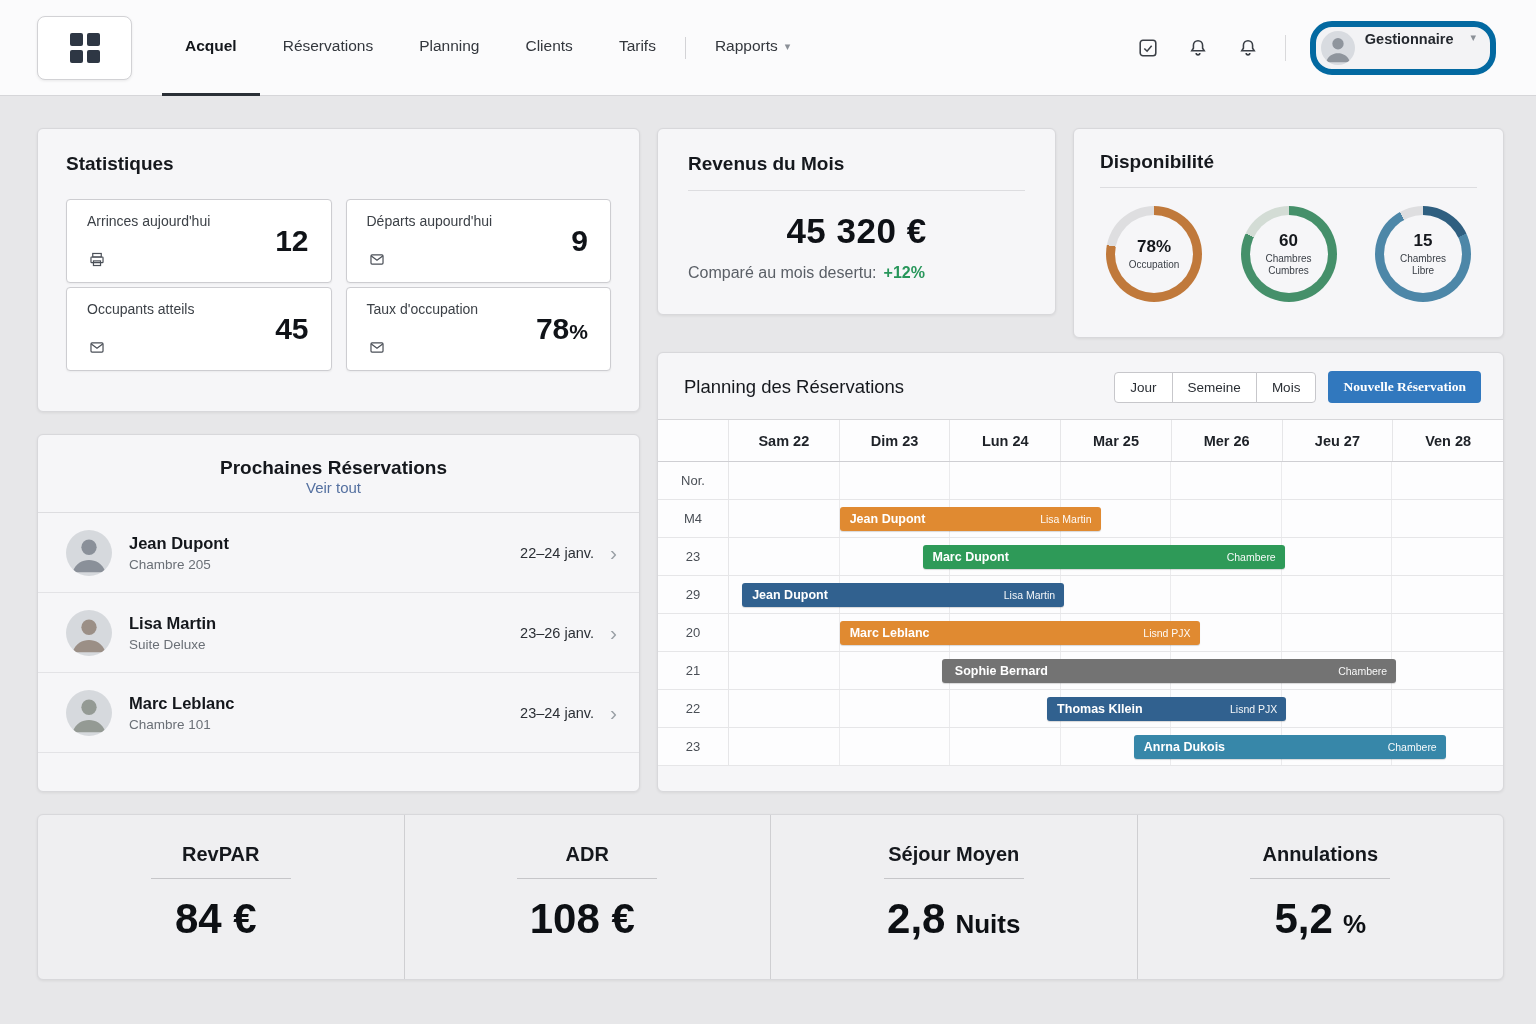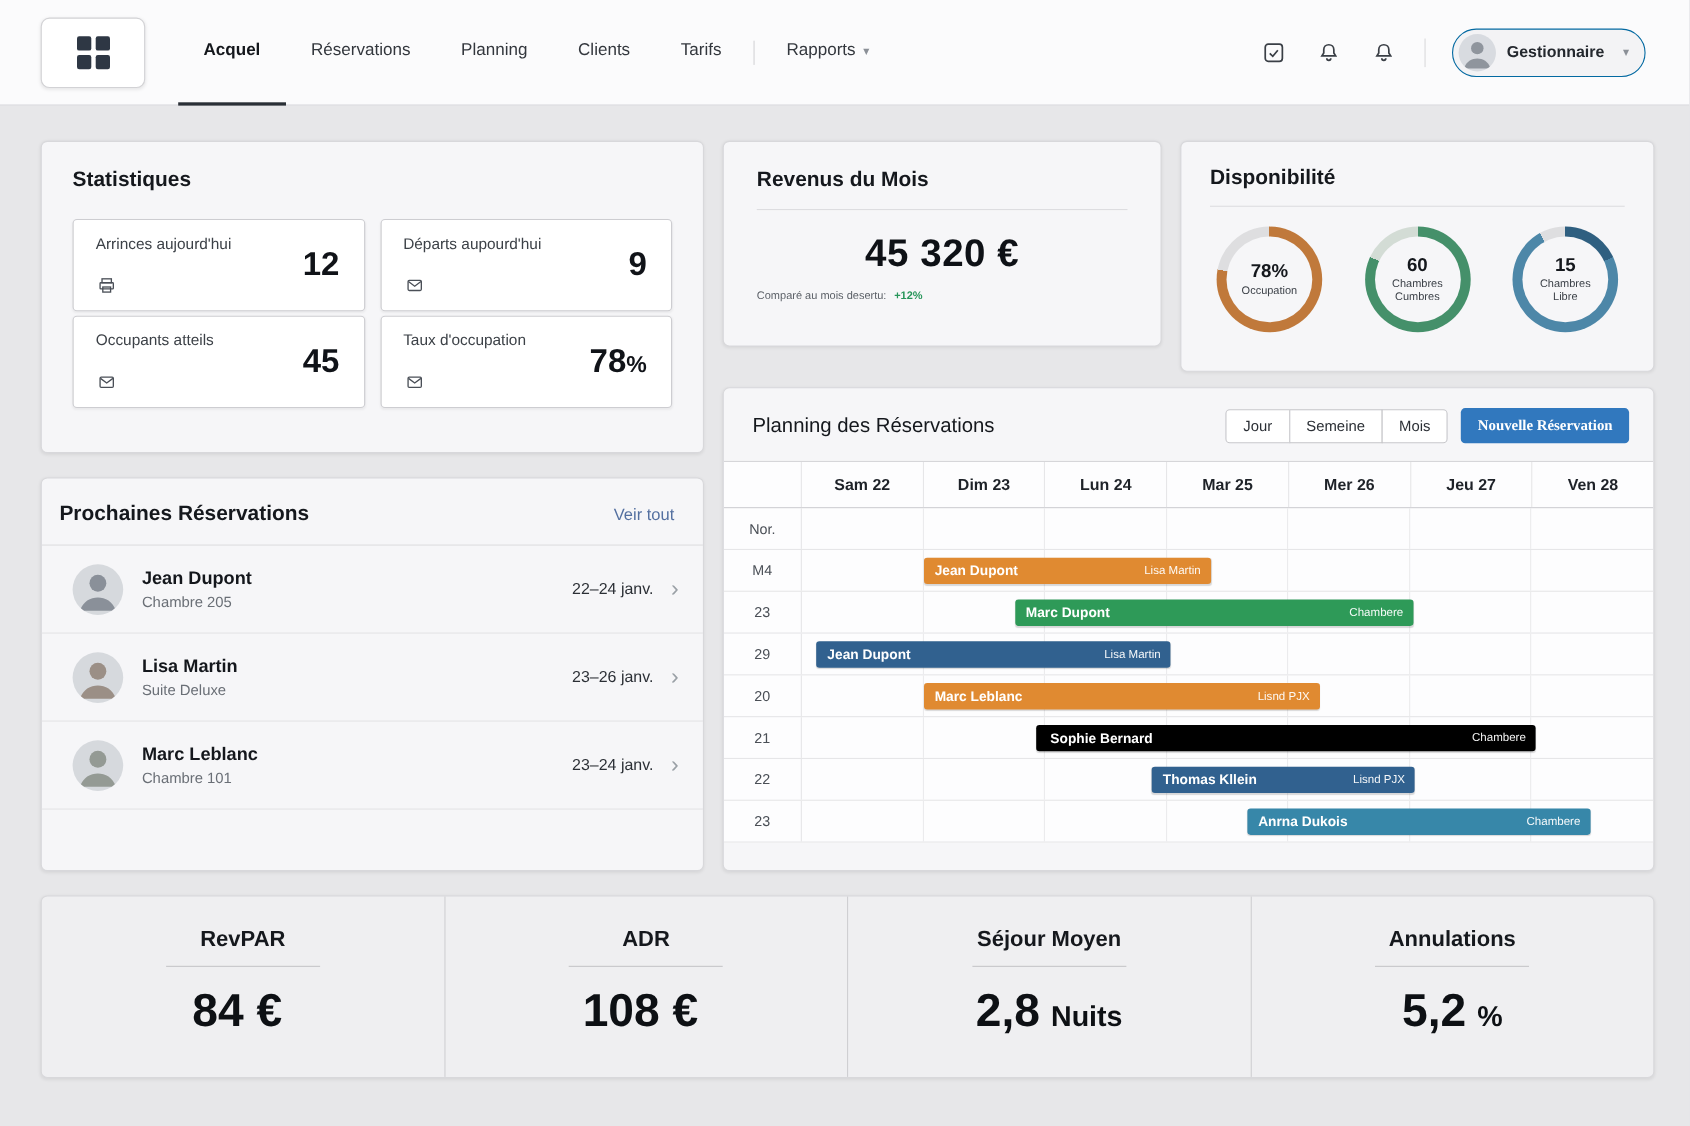--- a/index.html
+++ b/index.html
@@ -19,21 +19,21 @@
   .nav-item { position:relative; height:96px; display:flex; align-items:center; padding:0 23px;
               font-size:15.5px; color:#33373d; cursor:pointer; border-bottom:3px solid transparent; }
   .nav-item.active { font-weight:700; color:#14171c; border-bottom-color:#2a2f36; }
   .nav-sep { width:1px; height:22px; background:#d3d3d6; margin:0 6px; }
   .caret { font-size:11px; color:#8b9097; margin-left:7px; }
   .topbar-right { margin-left:auto; margin-right:40px; display:flex; align-items:center; gap:24px; }
   .icon-btn { width:26px; height:26px; display:flex; align-items:center; justify-content:center;
               color:#3a3f46; cursor:pointer; }
   .icon-btn svg { width:22px; height:22px; }
   .tb-sep { width:1px; height:26px; background:#d9d9db; }
-  .user-chip { display:flex; align-items:center; gap:10px; background:#f3f3f5; border:1px solid #0369a1;
+  .user-chip { display:flex; gap:10px; background:#f3f3f5; border:6px solid #0369a1;
                border-radius:22px; padding:4px 14px 4px 5px; cursor:pointer; }
   .avatar-sm { width:34px; height:34px; border-radius:50%; background:#d8dbe0; overflow:hidden; flex:none; }
   .user-name { font-size:14.5px; font-weight:700; color:#24282e; }
 
   
   .card { position:absolute; background:#f6f6f8; border:1px solid #d8d8db; border-radius:6px;
           box-shadow:0 1px 3px rgba(0,0,0,.07); }
   .card-title { font-size:19px; font-weight:700; color:#15181d; }
   .divider { height:1px; background:#dddde0; }
 
@@ -47,39 +47,39 @@
   .stat-icon { color:#4a4f57; height:18px; }
   .stat-icon svg { width:20px; height:17px; }
   .stat-value { position:absolute; right:22px; top:50%; transform:translateY(-50%);
                 font-size:30px; font-weight:700; color:#101318; }
   .stat-unit { font-size:21px; font-weight:700; }
 
   
   #card-revenue { left:657px; top:128px; width:399px; height:187px; padding:24px 30px; }
   #card-revenue .divider { margin-top:15px; }
   .revenue-value { margin-top:20px; font-size:35px; font-weight:700; color:#0e1116; letter-spacing:.5px;text-align:center; }
-  .revenue-compare { margin-top:13px; font-size:10px; color:#5a5f66; }
+  .revenue-compare { margin-top:13px; font-size:16px; color:#5a5f66; }
   .revenue-compare .pos { color:#27965A; font-weight:700; margin-left:7px; }
 
   
   #card-availability { left:1073px; top:128px; width:431px; height:210px; padding:22px 26px; }
   #card-availability .divider { margin-top:14px; }
   .donut-row { margin-top:18px; display:flex; justify-content:space-between; padding:0 6px; }
   .donut { position:relative; width:96px; height:96px; border-radius:50%; }
   .donut-1 { background:conic-gradient(#C0793B 0 78%, #DEDEE0 78% 100%); }
   .donut-2 { background:conic-gradient(#45906A 0 82%, #D3DCD5 82% 100%); }
   .donut-3 { background:conic-gradient(#2F5F80 0 18%, #4D87A8 18% 92%, #DEDEE0 92% 100%); }
   .donut-hole { position:absolute; inset:9px; border-radius:50%; background:#f6f6f8;
                 display:flex; flex-direction:column; align-items:center; justify-content:center; }
   .donut-value { font-size:17px; font-weight:700; color:#15181d; }
   .donut-label { font-size:10px; color:#3c4148; text-align:center; line-height:1.2; margin-top:2px; width:62px; }
 
   
   #card-upcoming { left:37px; top:434px; width:603px; height:358px; padding:0; }
-  .upcoming-header { display:flex; align-items:center; justify-content:space-between; padding:22px 26px 16px 16px; }
+  .upcoming-header { display:flex; align-items:center; justify-content:space-between; padding:22px 26px 16px 16px;flex-direction:column; }
   .link { font-size:15px; color:#5470A0; cursor:pointer; }
   .res-row { display:flex; align-items:center; height:80px; padding:0 22px 0 28px; border-bottom:1px solid #e3e3e6; }
   .res-avatar { width:46px; height:46px; border-radius:50%; background:#d6d9dd; overflow:hidden; flex:none; }
   .res-info { margin-left:17px; }
   .res-name { font-size:16.5px; font-weight:700; color:#14171c; }
   .res-room { font-size:13.5px; color:#6a6f76; margin-top:4px; }
   .res-right { margin-left:auto; display:flex; align-items:center; gap:16px; }
   .res-dates { font-size:14.5px; color:#2b2f35; }
   .res-chevron { color:#9aa0a6; font-size:21px; line-height:1; }
 
@@ -440,21 +440,21 @@
         <div class="row-lane">
           <div class="lane-cells">
               <span></span>
               <span></span>
               <span></span>
               <span></span>
               <span></span>
               <span></span>
               <span></span>
             </div>
-          <div class="gantt-bar" style="left: 27.5%; width: 58.7%; background-color: #000000; padding-left: 13px;">
+          <div class="gantt-bar" style="left: 27.5%; width: 58.7%; background-color: #737373; padding-left: 13px;">
             <span>Sophie Bernard</span>
             <span class="bar-note">Chambere</span>
           </div>
         </div>
       </div>
 
       <div class="grid-row">
         <div class="row-label">22</div>
         <div class="row-lane">
           <div class="lane-cells">

